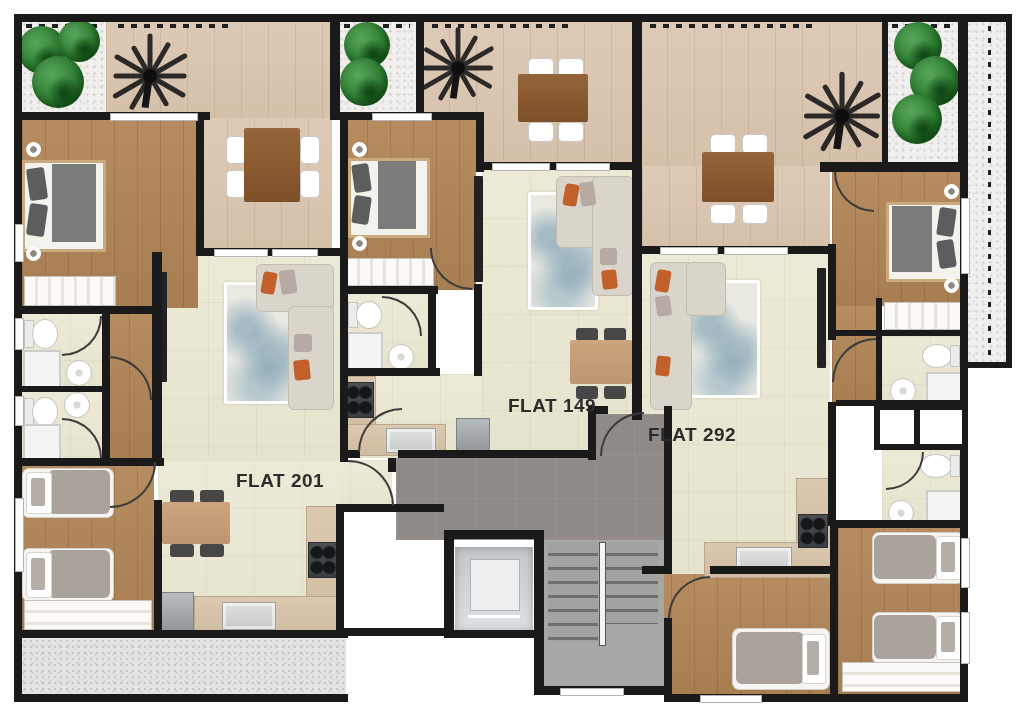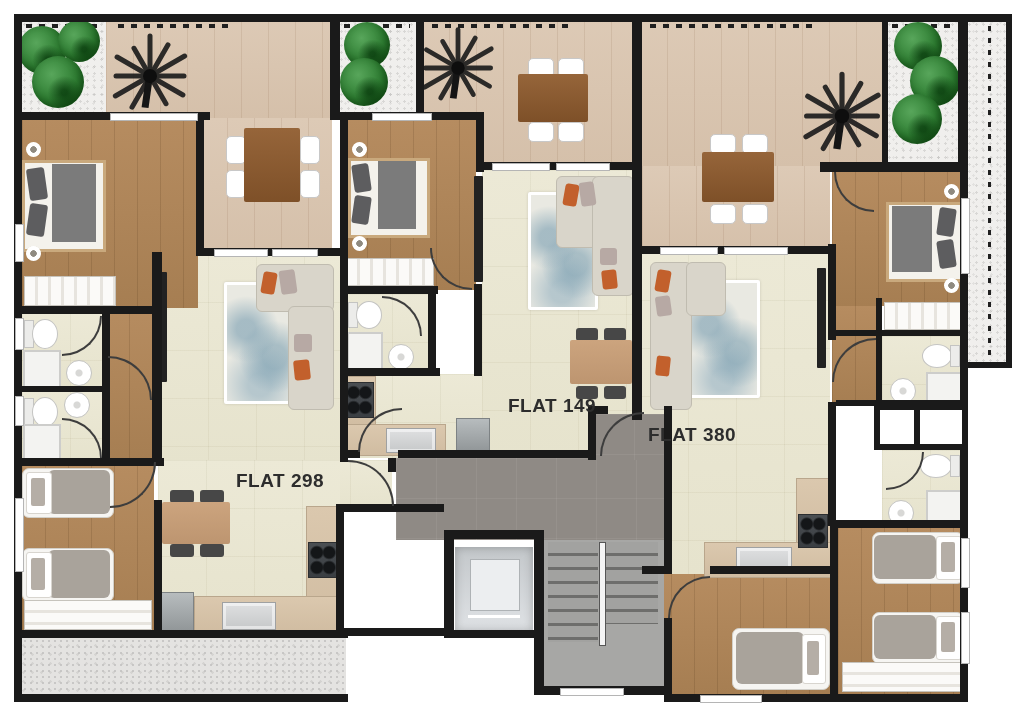--- a/index.html
+++ b/index.html
@@ -432,17 +432,17 @@
   <div class="abs kbed" style="left:872px;top:532px;width:90px;height:50px;"></div>
   <div class="abs kblk" style="left:874px;top:535px;width:62px;height:44px;"></div>
   <div class="abs kplw" style="left:936px;top:536px;width:24px;height:42px;"></div>
   <div class="abs kplwi" style="left:941px;top:542px;width:14px;height:30px;"></div>
   <div class="abs kbed" style="left:872px;top:612px;width:90px;height:50px;"></div>
   <div class="abs kblk" style="left:874px;top:615px;width:62px;height:44px;"></div>
   <div class="abs kplw" style="left:936px;top:616px;width:24px;height:42px;"></div>
   <div class="abs kplwi" style="left:941px;top:622px;width:14px;height:30px;"></div>
   <div class="abs wrdh" style="left:842px;top:662px;width:118px;height:28px;"></div>
 
-  <div class="abs lbl" style="left:236px;top:470px;">FLAT 298</div>
+  <div class="abs lbl" style="left:236px;top:470px;">FLAT 201</div>
   <div class="abs lbl" style="left:508px;top:395px;">FLAT 149</div>
-  <div class="abs lbl" style="left:648px;top:424px;">FLAT 380</div>
+  <div class="abs lbl" style="left:648px;top:424px;">FLAT 292</div>
 
 </div>
 
 </body></html>

